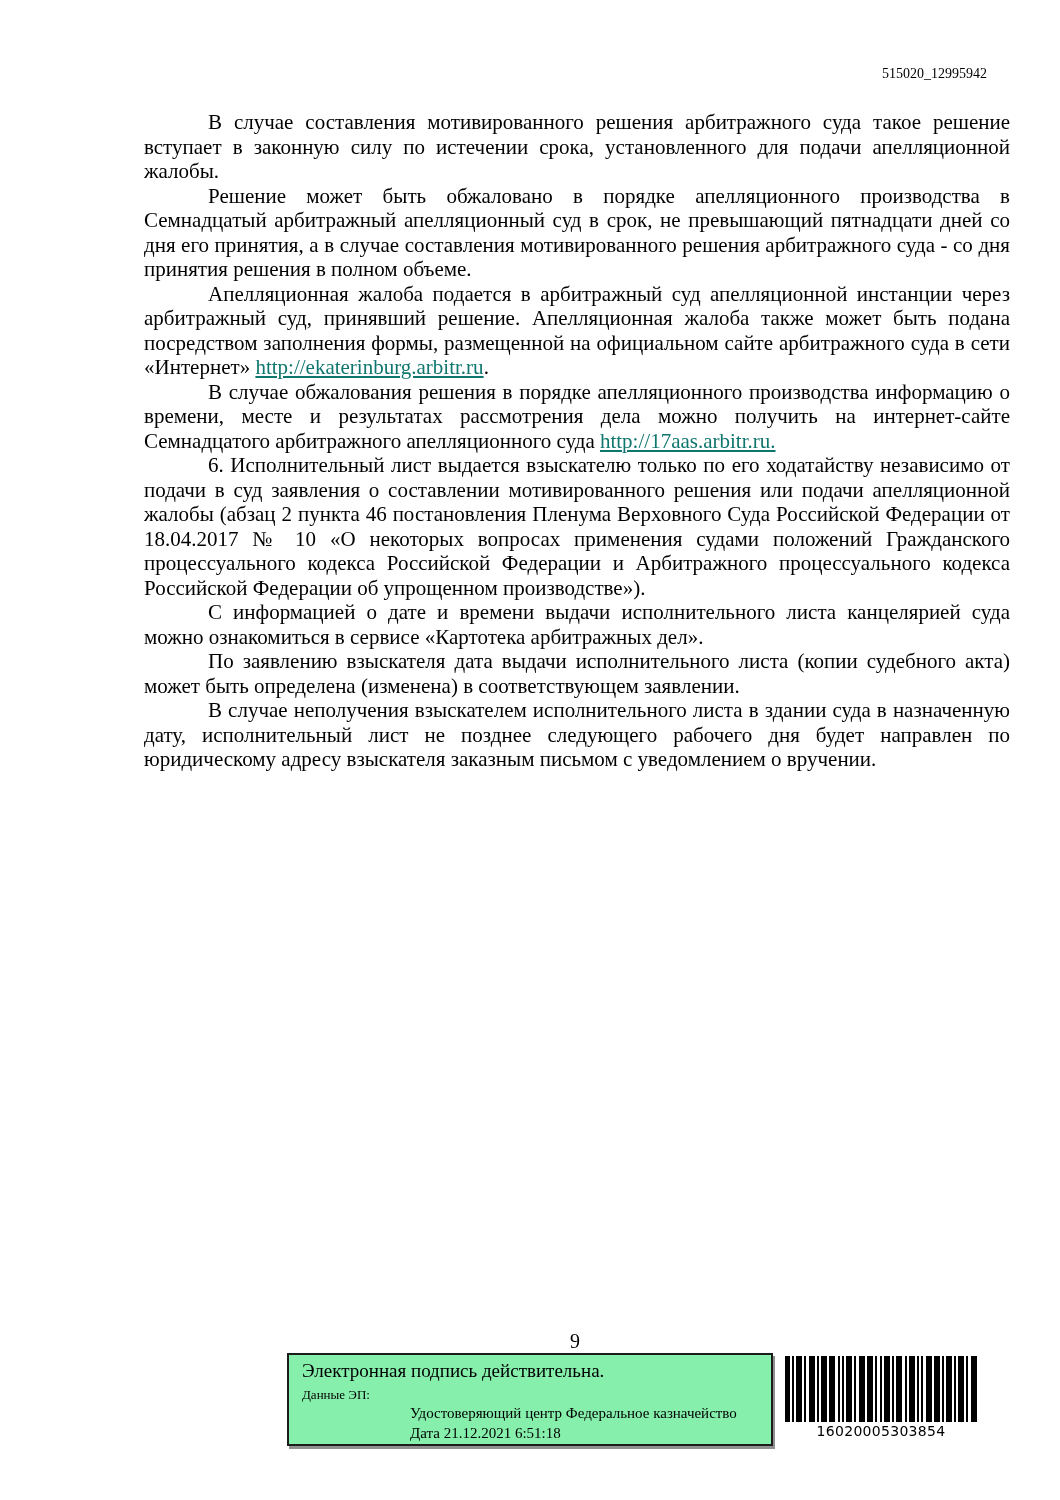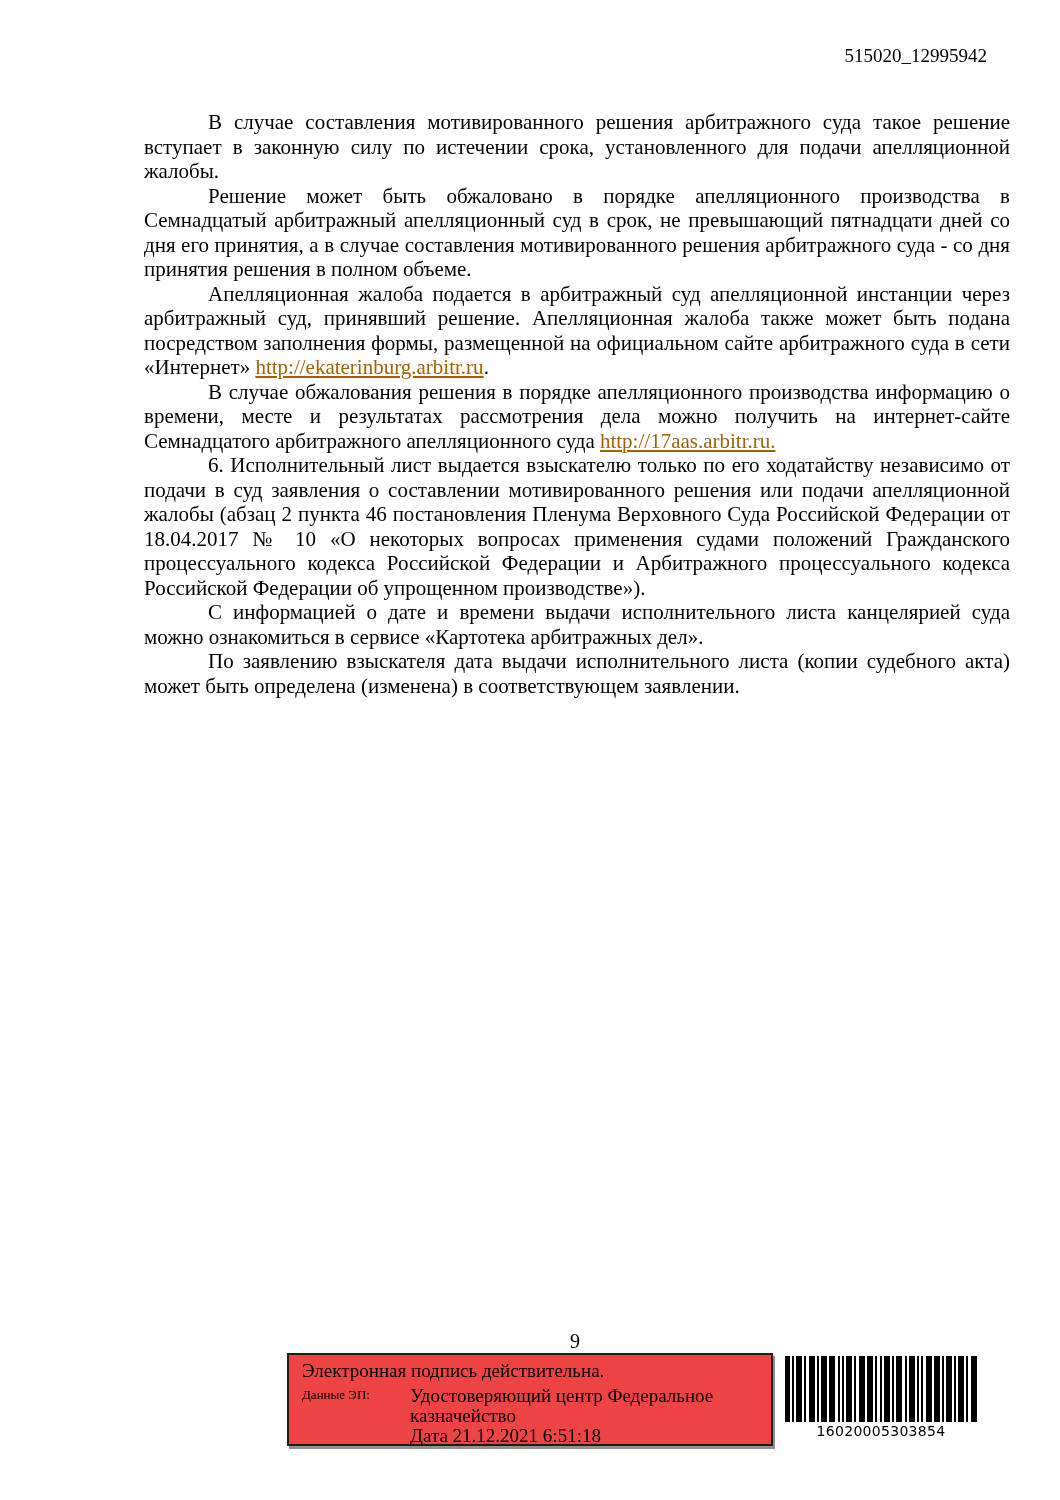--- a/index.html
+++ b/index.html
@@ -1,44 +1,44 @@
 <!DOCTYPE html>
 <html><head>
 <meta charset="utf-8">
 <style>
   html,body{margin:0;padding:0;background:#ffffff;}
   .page{
     position:relative;width:1060px;height:1500px;margin:0 auto;
     background:#ffffff;color:#000;overflow:hidden;
     font-family:"Liberation Serif",serif;
   }
-  .doc-number{position:absolute;top:45px;right:73px;font-size:19px;white-space:nowrap;text-align:center;}
+  .doc-number{position:absolute;top:66px;right:73px;font-size:14px;white-space:nowrap;text-align:center;}
   .body-text{
     position:absolute;top:110px;left:144px;width:866px;
     font-size:21px;line-height:24.5px;text-align:justify;
   }
   .body-text p{margin:0;text-indent:64px;}
-  .doclink{color:#a16207;text-decoration:underline;cursor:pointer;}
+  .doclink{color:#0f766e;text-decoration:underline;cursor:pointer;}
   .sign-row{
     position:absolute;top:920px;left:144px;width:866px;
     display:flex;justify-content:space-between;font-size:21px;
   }
   .sign-role{padding-left:64px;}
   .sign-name{padding-right:5px;}
   .page-number{position:absolute;top:1330px;left:570px;font-size:20px;}
   .esign-box{
     position:absolute;top:1353px;left:287px;width:486px;height:93px;
-    box-sizing:border-box;border:2px solid #1c1c1c;background:#ef4444;
+    box-sizing:border-box;border:2px solid #1c1c1c;background:#86efac;
     box-shadow:2px 3px 0 rgba(70,70,70,0.6);
     padding:5px 0 0 13px;
   }
   .esign-valid{font-size:19px;line-height:22px;}
   .esign-row{display:flex;margin-top:2px;}
   .esign-label{font-size:13px;line-height:22px;width:108px;flex:none;}
-  .esign-details{font-size:19px;line-height:20px;padding-top:2px;}
+  .esign-details{font-size:15px;line-height:20px;padding-top:2px;margin-top:17px;}
   .barcode{position:absolute;top:1356px;left:765px;padding-left:20px;}
   .bars{display:flex;height:66px;}
   .bars span{display:block;height:100%;flex:none;}
   .bars .b{background:#000;}
   .barcode-number{
     font-family:"DejaVu Sans","Liberation Sans",sans-serif;
     font-size:14px;text-align:center;margin-top:1px;letter-spacing:0.3px;
   }
 </style>
 </head>
@@ -49,20 +49,21 @@
   <div class="doc-number">515020_12995942</div>
 
   <div class="body-text">
     <p>В случае составления мотивированного решения арбитражного суда такое решение вступает в законную силу по истечении срока, установленного для подачи апелляционной жалобы.</p>
     <p>Решение может быть обжаловано в порядке апелляционного производства в Семнадцатый арбитражный апелляционный суд в срок, не превышающий пятнадцати дней со дня его принятия, а в случае составления мотивированного решения арбитражного суда - со дня принятия решения в полном объеме.</p>
     <p><span>Апелляционная жалоба подается в арбитражный суд апелляционной инстанции через арбитражный суд, принявший решение. Апелляционная жалоба также может быть подана посредством заполнения формы, размещенной на официальном сайте арбитражного суда в сети «Интернет» </span><a class="doclink">http://ekaterinburg.arbitr.ru</a><span>.</span></p>
     <p><span>В случае обжалования решения в порядке апелляционного производства информацию о времени, месте и результатах рассмотрения дела можно получить на интернет-сайте Семнадцатого арбитражного апелляционного суда </span><a class="doclink">http://17aas.arbitr.ru.</a></p>
     <p>6. Исполнительный лист выдается взыскателю только по его ходатайству независимо от подачи в суд заявления о составлении мотивированного решения или подачи апелляционной жалобы (абзац 2 пункта 46 постановления Пленума Верховного Суда Российской Федерации от 18.04.2017 № 10 «О некоторых вопросах применения судами положений Гражданского процессуального кодекса Российской Федерации и Арбитражного процессуального кодекса Российской Федерации об упрощенном производстве»).</p>
     <p>С информацией о дате и времени выдачи исполнительного листа канцелярией суда можно ознакомиться в сервисе «Картотека арбитражных дел».</p>
     <p>По заявлению взыскателя дата выдачи исполнительного листа (копии судебного акта) может быть определена (изменена) в соответствующем заявлении.</p>
+    <p>В случае неполучения взыскателем исполнительного листа в здании суда в назначенную дату, исполнительный лист не позднее следующего рабочего дня будет направлен по юридическому адресу взыскателя заказным письмом с уведомлением о вручении.</p>
   </div>
 
 
   <div class="page-number">9</div>
 
   <div class="esign-box">
     <div class="esign-valid">Электронная подпись действительна.</div>
     <div class="esign-row">
       <div class="esign-label">Данные ЭП:</div>
       <div class="esign-details">

